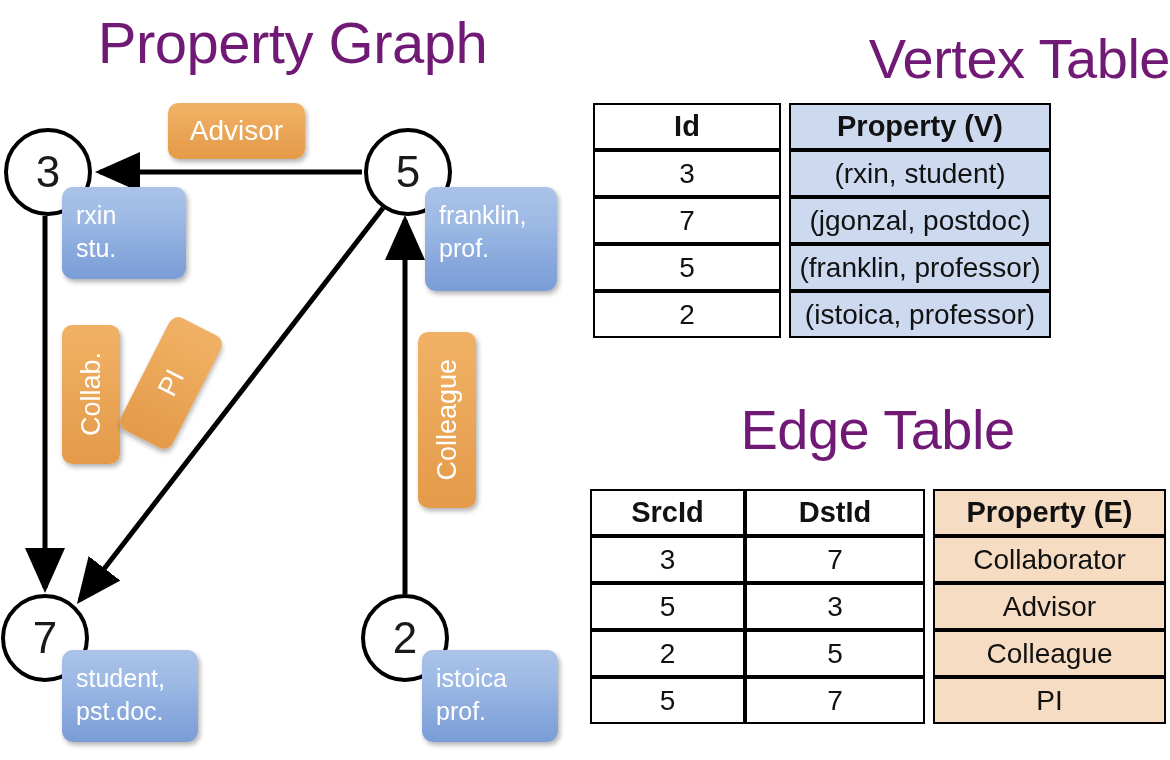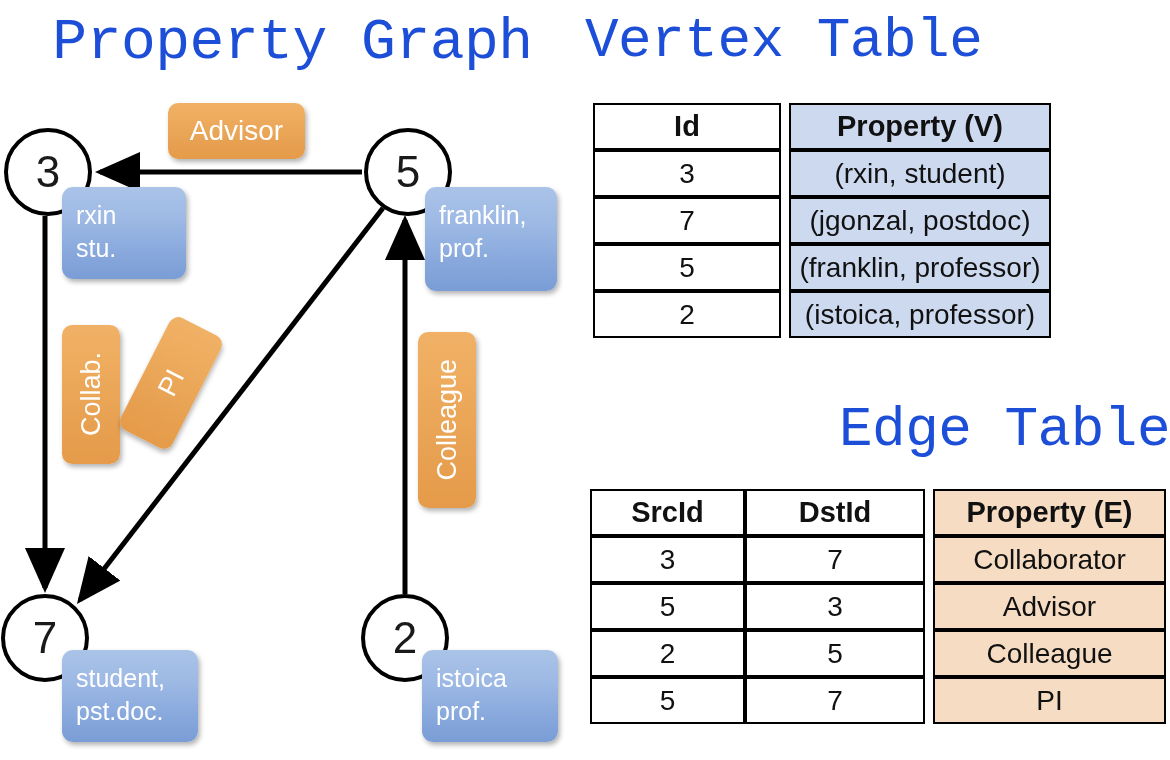--- a/index.html
+++ b/index.html
@@ -12,41 +12,41 @@
     height: 760px;
     position: relative;
     overflow: hidden;
     font-family: "Liberation Sans", sans-serif;
     color: #000000;
   }
 
   
   .title {
     position: absolute;
-    font-family: Liberation Mono, monospace;
-    font-weight: 300;
-    color: #1d4ed8;
+    font-family: Liberation Sans, sans-serif;
+    font-weight: 300;
+    color: #701a75;
     white-space: nowrap;
     letter-spacing: -0.5px;
   }
   #title-property-graph {
     left: 0; top: 8px; width: 585px;
     text-align: center;
     font-size: 58px;
     line-height: 70px;
   }
   #title-vertex-table {
-    left: 585px; top: 6px; width: 585px;
-    text-align: left;
+    left: 585px; top: 24px; width: 585px;
+    text-align: right;
     font-size: 56px;
     line-height: 70px;
   }
   #title-edge-table {
     left: 585px; top: 395px; width: 585px;
-    text-align: right;
+    text-align: center;
     font-size: 56px;
     line-height: 70px;
   }
 
   
   #graph-canvas {
     position: absolute;
     left: 0; top: 0;
     width: 585px; height: 760px;
   }

